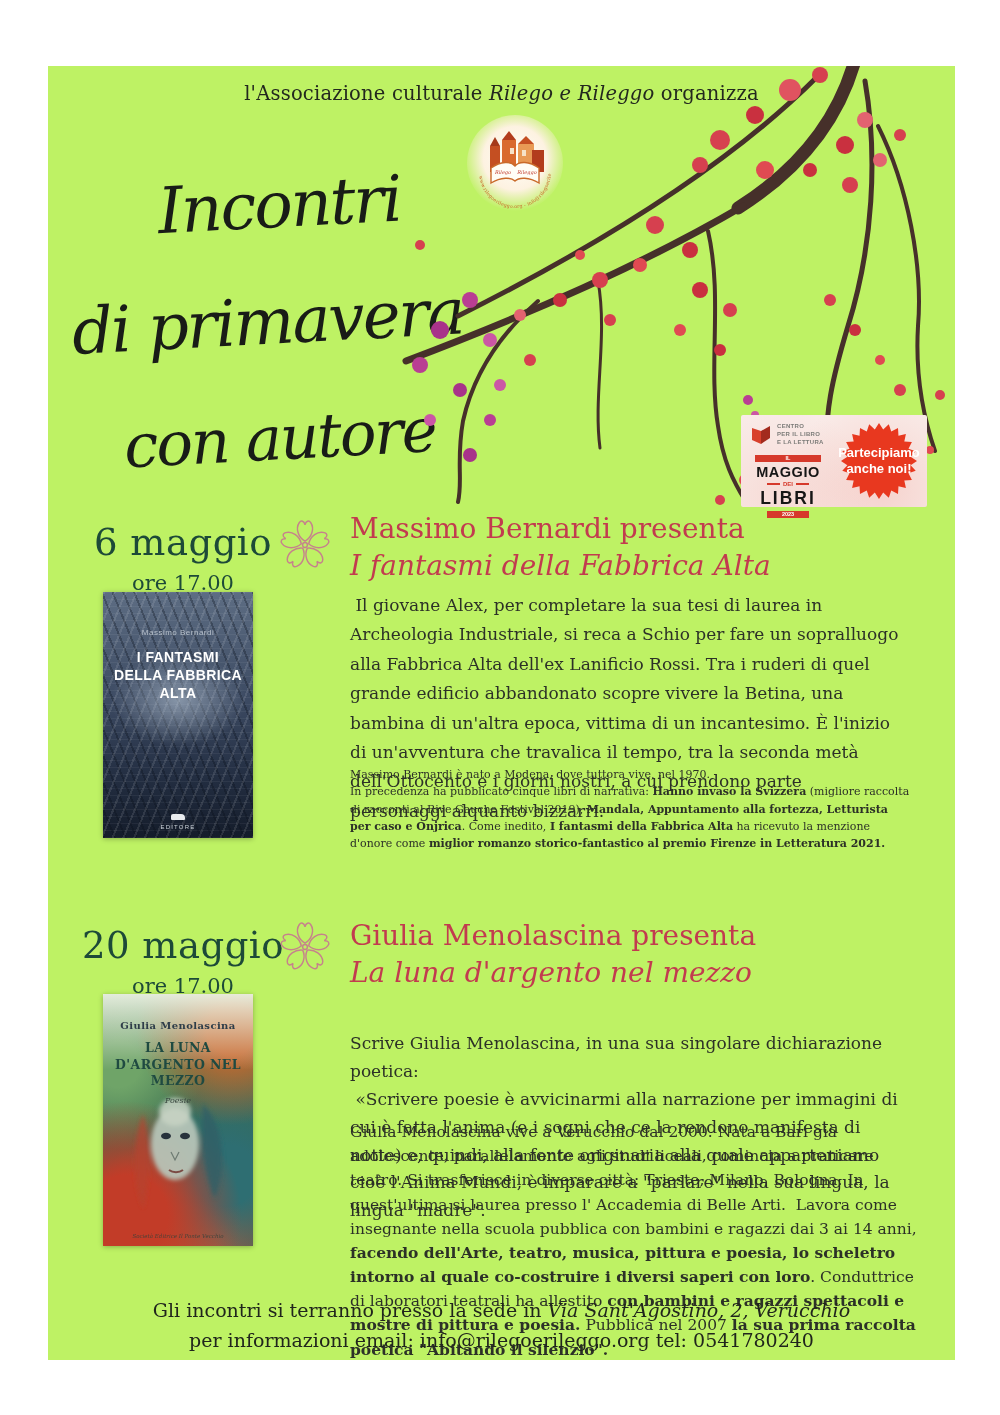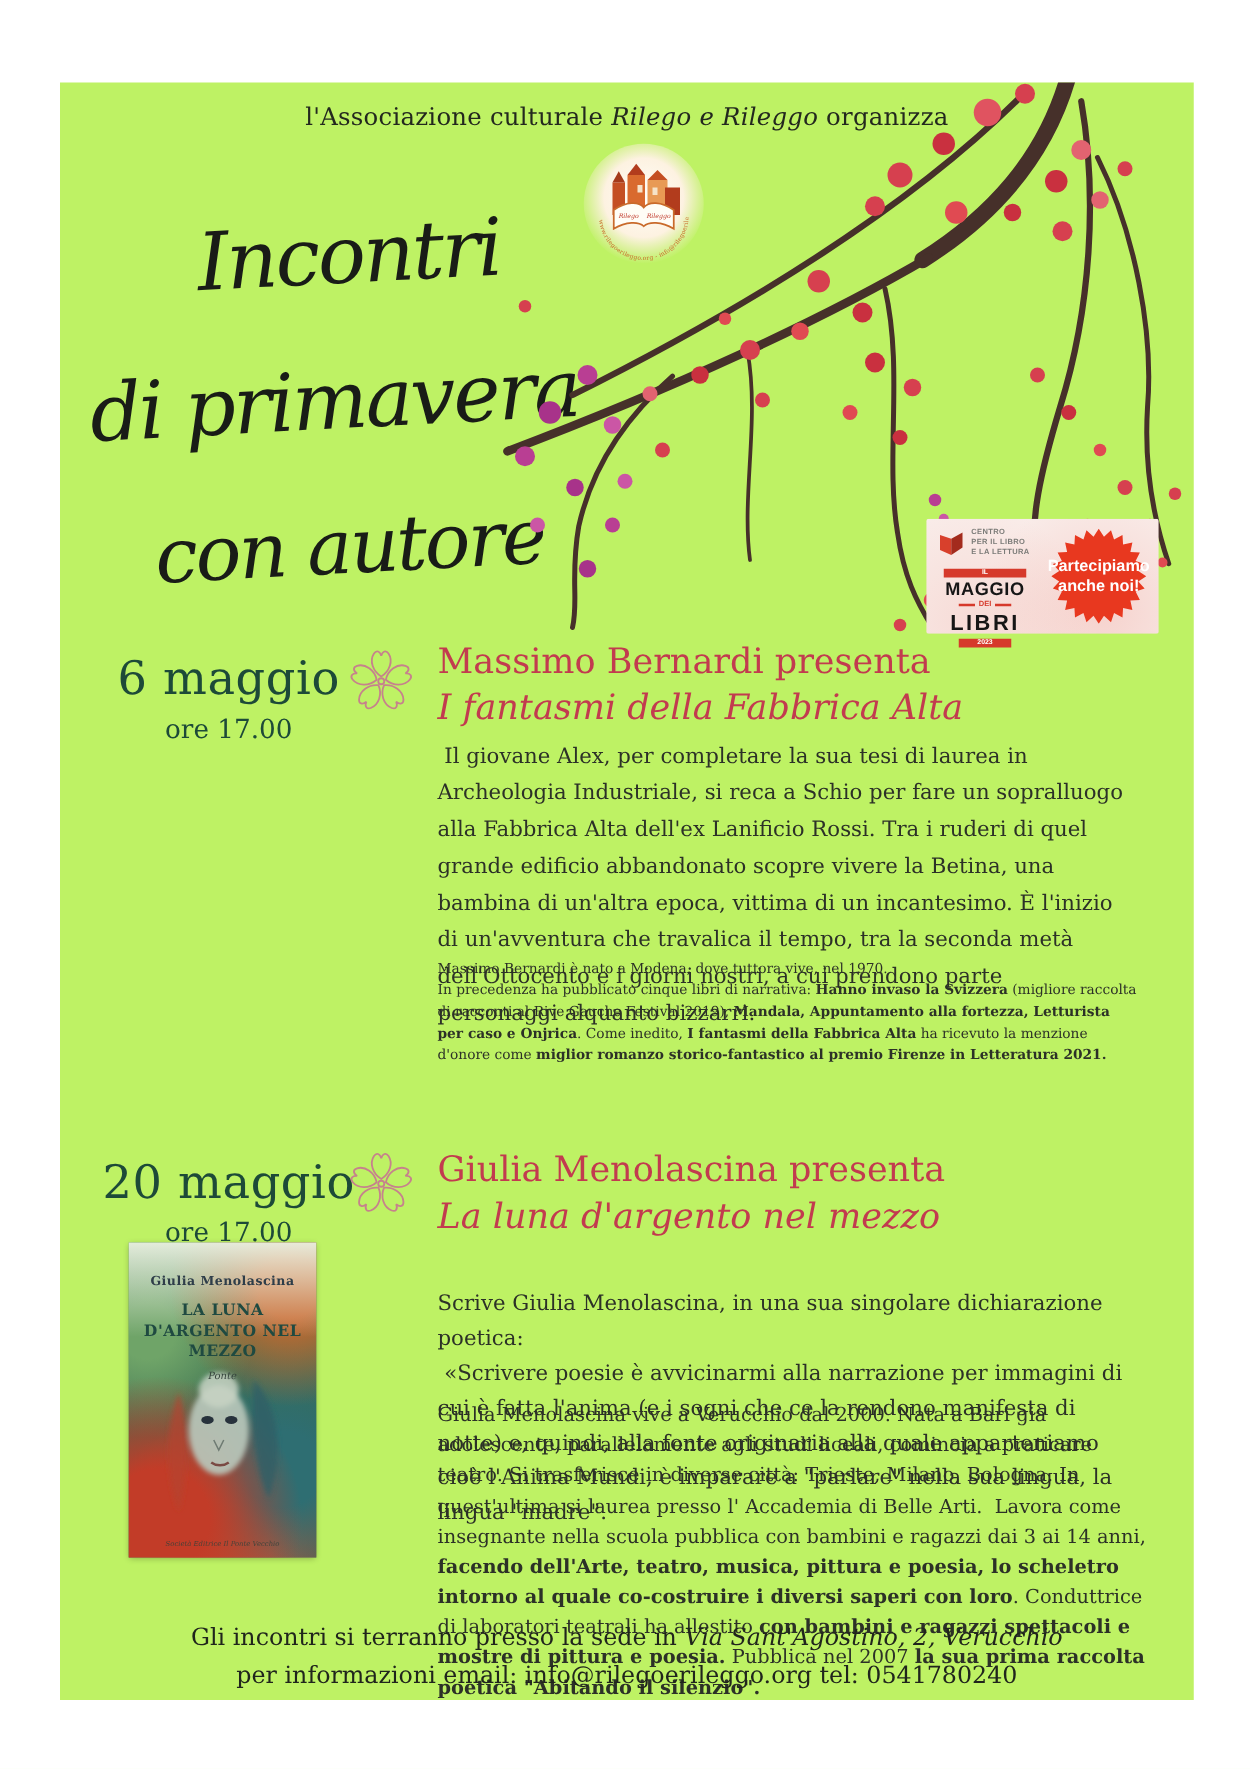--- a/index.html
+++ b/index.html
@@ -241,20 +241,28 @@
     <svg class="abs flower" style="left:228px; top:450px;" viewBox="-30 -30 60 60">
       <g fill="none" stroke="#c6828c" stroke-width="1.5">
         <path d="M0,-4 C-7,-8 -10,-17 -6,-23 C-4,-26 -1,-25 0,-21 C1,-25 4,-26 6,-23 C10,-17 7,-8 0,-4 Z"></path>
         <path d="M0,-4 C-7,-8 -10,-17 -6,-23 C-4,-26 -1,-25 0,-21 C1,-25 4,-26 6,-23 C10,-17 7,-8 0,-4 Z" transform="rotate(72)"></path>
         <path d="M0,-4 C-7,-8 -10,-17 -6,-23 C-4,-26 -1,-25 0,-21 C1,-25 4,-26 6,-23 C10,-17 7,-8 0,-4 Z" transform="rotate(144)"></path>
         <path d="M0,-4 C-7,-8 -10,-17 -6,-23 C-4,-26 -1,-25 0,-21 C1,-25 4,-26 6,-23 C10,-17 7,-8 0,-4 Z" transform="rotate(216)"></path>
         <path d="M0,-4 C-7,-8 -10,-17 -6,-23 C-4,-26 -1,-25 0,-21 C1,-25 4,-26 6,-23 C10,-17 7,-8 0,-4 Z" transform="rotate(288)"></path>
         <circle r="2.5"></circle>
       </g>
     </svg>
+    <div class="abs cover cover1" style="left:55px; top:526px;">
+      <div class="c1-author">Massimo Bernardi</div>
+      <div class="c1-title">I FANTASMI DELLA FABBRICA ALTA</div>
+      <div class="c1-pubmark">
+          <i></i>
+        </div>
+      <div class="c1-pub">EDITORE</div>
+    </div>
     <div class="abs head" style="left:302px; top:445px;">
       <div>Massimo Bernardi presenta</div>
       <div class="it">I fantasmi della Fabbrica Alta</div>
     </div>
     <div class="abs para intro1" style="left:302px; top:525px;"><span> Il giovane Alex, per completare la sua tesi di laurea in Archeologia Industriale, si reca a Schio per fare un sopralluogo alla Fabbrica Alta dell'ex Lanificio Rossi. Tra i ruderi di quel grande edificio abbandonato scopre vivere la Betina, una bambina di un'altra epoca, vittima di un incantesimo. È l'inizio di un'avventura che travalica il tempo, tra la seconda metà dell'Ottocento e i giorni nostri, a cui prendono parte personaggi alquanto bizzarri.</span></div>
     <div class="abs para bio1" style="left:302px; top:700px;"><span>Massimo Bernardi è nato a Modena, dove tuttora vive, nel 1970.
 In precedenza ha pubblicato cinque libri di narrativa: </span><span style="font-weight: 700;">Hanno invaso la Svizzera</span><span> (migliore raccolta di racconti al Rive Gauche Festival 2019), </span><span style="font-weight: 700;">Mandala, Appuntamento alla fortezza, Letturista per caso e Onjrica</span><span>. Come inedito, </span><span style="font-weight: 700;">I fantasmi della Fabbrica Alta</span><span> ha ricevuto la menzione d'onore come </span><span style="font-weight: 700;">miglior romanzo storico-fantastico al premio Firenze in Letteratura 2021.</span></div>
 
     <div class="abs date-block" style="left:10px; top:858px;">
       <div class="date-big">20 maggio</div>
@@ -283,21 +291,21 @@
           <path d="M100,110 C120,130 125,170 112,205 C100,180 98,140 100,110 Z" fill="#2e5f66" opacity=".8"></path>
           <path d="M40,120 C28,150 30,190 40,215 C48,185 48,145 40,120 Z" fill="#b5452c" opacity=".7"></path>
         </g>
         <ellipse cx="63" cy="142" rx="5" ry="3.2" fill="#27323c"></ellipse>
         <ellipse cx="82" cy="142" rx="5" ry="3.2" fill="#27323c"></ellipse>
         <path d="M68,158 L72,166 L76,158" fill="none" stroke="#6d7a72" stroke-width="1.2"></path>
         <path d="M66,176 C70,179 76,179 80,176" fill="none" stroke="#7a4a43" stroke-width="2"></path>
       </svg>
       <div class="c2-author">Giulia Menolascina</div>
       <div class="c2-title">LA LUNA D'ARGENTO NEL MEZZO</div>
-      <div class="c2-poesie">Ponte</div>
+      <div class="c2-poesie">Poesie</div>
       <div class="c2-pub">Società Editrice Il Ponte Vecchio</div>
     </div>
     <div class="abs head" style="left:302px; top:852px;">
       <div>Giulia Menolascina presenta</div>
       <div class="it">La luna d'argento nel mezzo</div>
     </div>
     <div class="abs para intro2" style="left:302px; top:964px;"><span>Scrive Giulia Menolascina, in una sua singolare dichiarazione poetica:
  «Scrivere poesie è avvicinarmi alla narrazione per immagini di cui è fatta l'anima (e i sogni che ce la rendono manifesta di notte) e, quindi, alla fonte originaria alla quale apparteniamo cioè l'Anima Mundi, è imparare a "parlare" nella sua lingua, la lingua "madre".</span></div>
     <div class="abs para bio2" style="left:302px; top:1054px;"><span>Giulia Menolascina vive a Verucchio dal 2000. Nata a Bari già adolescente, parallelamente agli studi liceali, comincia a praticare teatro. Si trasferisce in diverse città: Trieste, Milano, Bologna. In quest'ultima si laurea presso l' Accademia di Belle Arti.  Lavora come insegnante nella scuola pubblica con bambini e ragazzi dai 3 ai 14 anni, </span><span style="font-weight: 700;">facendo dell'Arte, teatro, musica, pittura e poesia, lo scheletro intorno al quale co-costruire i diversi saperi con loro</span><span>. Conduttrice di laboratori teatrali ha allestito </span><span style="font-weight: 700;">con bambini e ragazzi spettacoli e mostre di pittura e poesia.</span><span> Pubblica nel 2007 </span><span style="font-weight: 700;">la sua prima raccolta poetica "Abitando il silenzio".</span></div>
 

